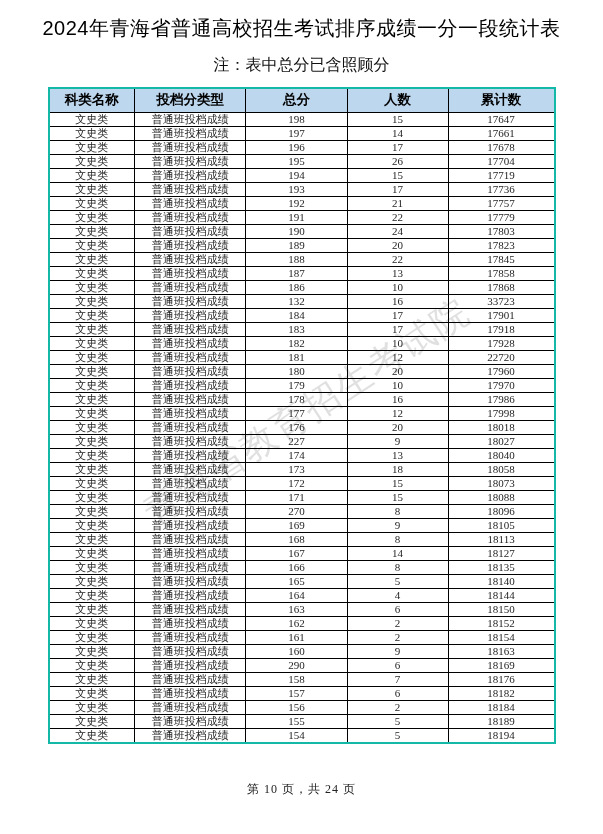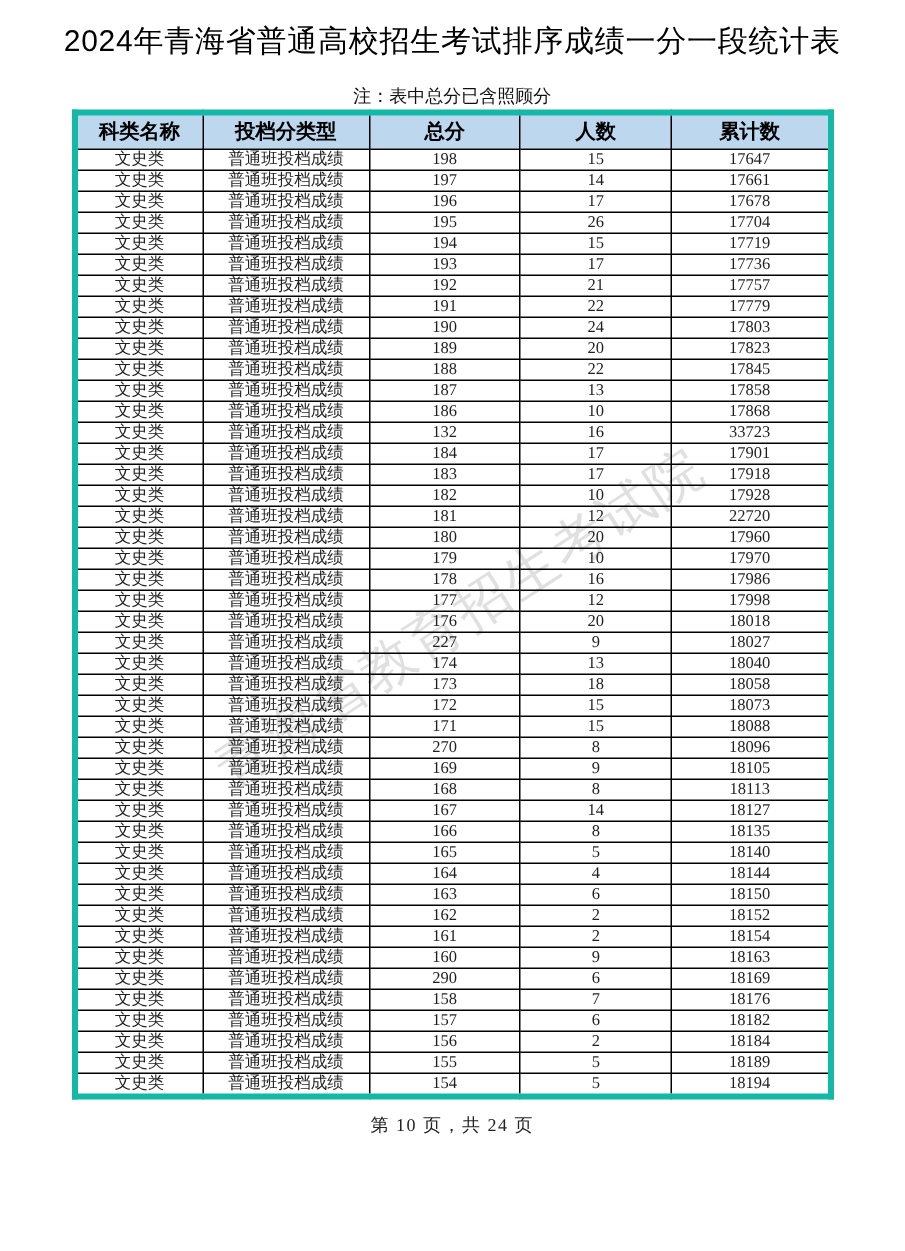--- a/index.html
+++ b/index.html
@@ -20,45 +20,45 @@
   .title-line {
     font-family: "Liberation Sans", "DejaVu Sans", sans-serif;
     font-weight: normal;
     font-size: 20px;
     line-height: 27px;
     color: #000000;
     letter-spacing: 0.5px;
   }
   .note {
     text-align: center;
-    font-size: 12px;
+    font-size: 16px;
     line-height: 15px;
     margin-top: 15px;
-    margin-bottom: 1px;
+    margin-bottom: 15px;
     color: #111111;
   }
   .watermark {
     position: absolute;
     left: 307px; top: 412px;
     transform: translate(-50%, -50%) rotate(-33deg);
     font-size: 36px;
     letter-spacing: 2px;
     white-space: nowrap;
     color: rgba(60, 60, 60, 0.16);
     z-index: 0;
     pointer-events: none;
     font-family: "Liberation Serif", "DejaVu Serif", serif;
   }
   table.score-table {
     position: relative;
     z-index: 1;
     width: 508px;
     margin: 0 auto;
     border-collapse: collapse;
-    border: 4px solid #14b8a6;
+    border: 2px solid #14b8a6;
     table-layout: fixed;
   }
   table.score-table th {
     background: #bdd7ee;
     font-family: "Liberation Sans", "DejaVu Sans", sans-serif;
     font-weight: bold;
     font-size: 13.5px;
     color: #000000;
     height: 24px;
     border: 1.5px solid #000000;
@@ -72,21 +72,21 @@
     padding: 0;
     border: 1.5px solid #000000;
     text-align: center;
     vertical-align: middle;
     color: #1f1f1f;
     background: transparent;
   }
   .footer {
     text-align: center;
     font-size: 12px;
-    margin-top: 9px;
+    margin-top: 37px;
     color: #222222;
     letter-spacing: 1px;
   }
 </style>
 </head>
 <body>
 
 <div class="page">
 
   <div class="title-block">

